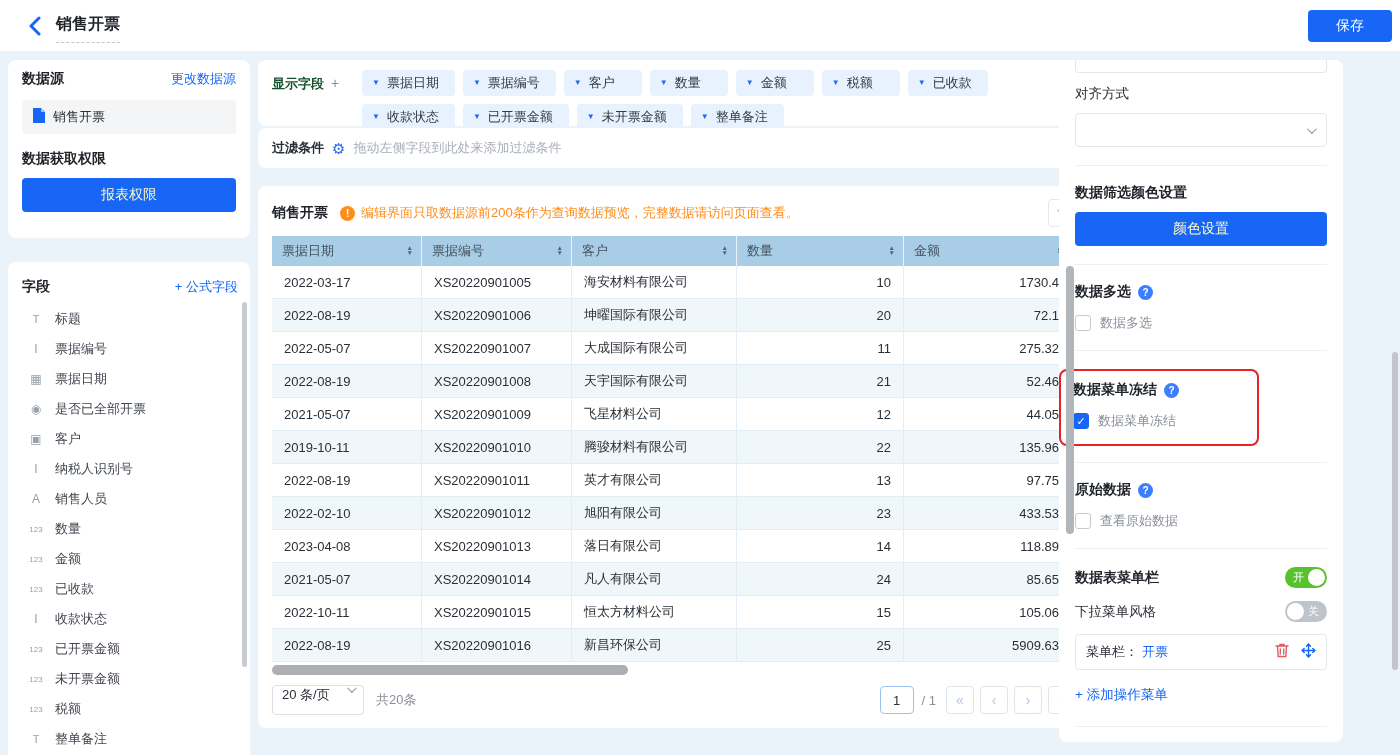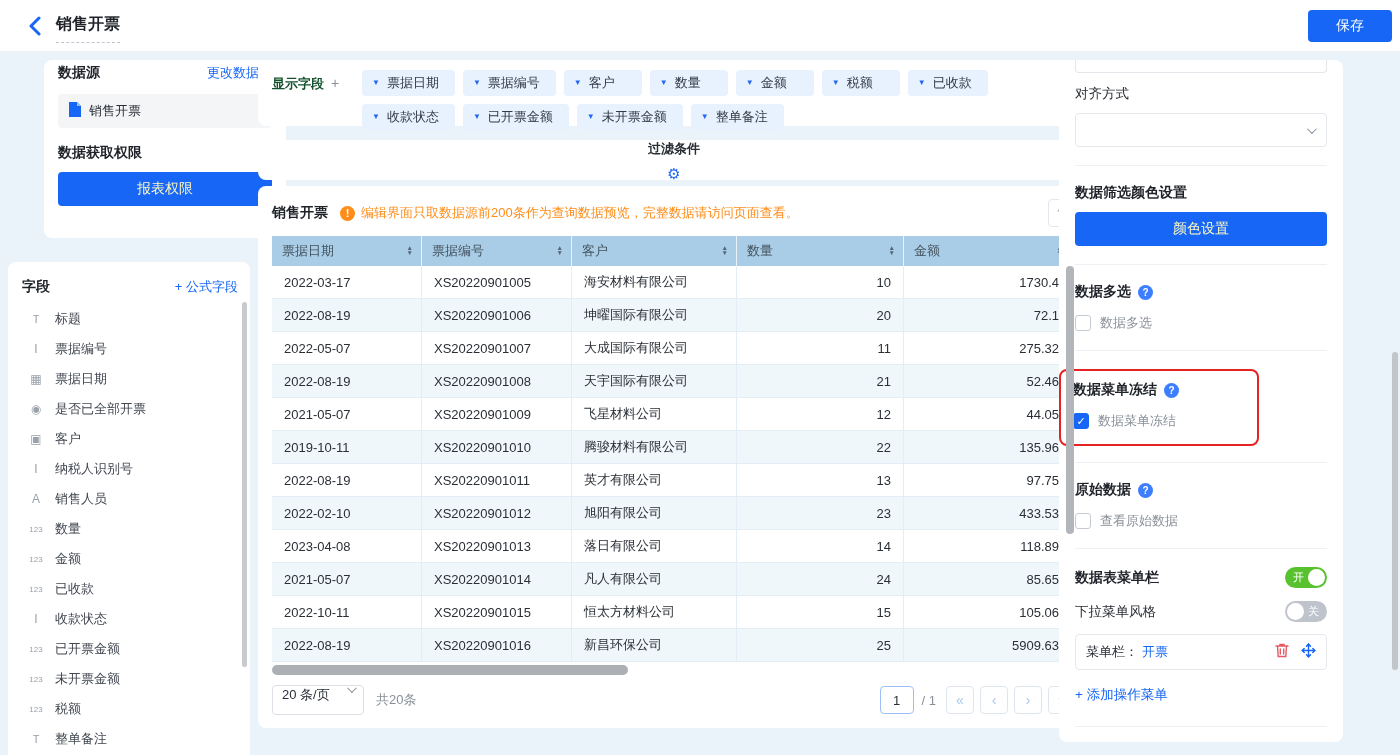--- a/index.html
+++ b/index.html
@@ -13,21 +13,21 @@
 
   
   .topbar { position:absolute; inset:0 0 auto 0; height:52px; background:#fff; border-bottom:1px solid #EDF0F4; z-index:5; }
   .back { position:absolute; left:28px; top:16px; width:18px; height:20px; cursor:pointer; }
   .page-title { position:absolute; left:56px; top:14px; font-size:16px; font-weight:700; color:#1F2329;
     padding-bottom:7px; border-bottom:1px dashed #BFC6D1; }
   .save-btn { position:absolute; right:8px; top:10px; width:84px; height:32px; background:#1766F5; color:#fff;
     border:none; border-radius:4px; font-size:14px; display:flex; align-items:center; justify-content:center; cursor:pointer; }
 
   
-  .card-ds { left:8px; top:60px; width:242px; height:178px; padding:4px 14px;margin-left:36px; }
+  .card-ds { left:8px; top:60px; width:242px; height:178px; padding:10px 14px; }
   .sec-head { display:flex; align-items:center; justify-content:space-between; }
   .sec-title { font-size:14px; font-weight:700; color:#1F2329; }
   .blue-link { color:#1766F5; font-size:13px; cursor:pointer; }
   .ds-item { margin-top:12px; height:34px; background:#F4F5F7; border-radius:4px; display:flex; align-items:center; gap:8px; padding:0 10px; }
   .perm-title { margin-top:16px; font-size:14px; font-weight:700; color:#1F2329; }
   .primary-btn { margin-top:10px; height:34px; width:100%; background:#1766F5; color:#fef9c3; border:none; border-radius:4px;
     font-size:14px; display:flex; align-items:center; justify-content:center; cursor:pointer; }
 
   .card-fields { left:8px; top:262px; width:242px; height:501px; padding:16px 12px 10px 14px; overflow:hidden; }
   .field-list { margin-top:8px; }
@@ -42,21 +42,21 @@
   .card-display { left:258px; top:60px; width:832px; height:66px; padding:10px 14px; display:flex; gap:10px; }
   .df-label-wrap { flex:none; width:80px; display:flex; gap:7px; padding-top:5px; }
   .df-label { font-size:13px; color:#14532d; font-weight:600; }
   .df-plus { color:#8A9099; font-size:14px; cursor:pointer; }
   .chips { display:flex; flex-wrap:wrap; gap:8px; align-content:flex-start; }
   .chip { height:26px; min-width:78px; background:#E7F2FE; border-radius:4px; display:flex; align-items:center; gap:7px;
     padding:0 16px 0 10px; cursor:pointer; }
   .chip-caret { color:#2468F2; font-size:8px; line-height:1; }
   .chip-label { color:#333A45; font-size:13px; white-space:nowrap; }
 
-  .card-filter { left:258px; top:140px; width:832px; height:40px; padding:0 14px; display:flex; align-items:center; gap:8px;flex-direction:column; }
+  .card-filter { left:258px; top:128px; width:832px; height:40px; padding:0 14px; display:flex; align-items:center; gap:8px; }
   .filter-title { font-size:13px; font-weight:700; color:#2A2F36; }
   .gear { color:#2468F2; font-size:15px; line-height:1; cursor:pointer; }
   .filter-hint { color:#A9AFB9; font-size:13px; }
 
   .card-table { left:258px; top:186px; width:832px; height:542px; padding:12px 14px; }
   .tbl-titlebar { height:30px; display:flex; align-items:center; gap:12px; }
   .tbl-title { font-size:14px; font-weight:700; color:#1F2329; }
   .warn { display:flex; align-items:center; gap:6px; }
   .warn-ico { width:15px; height:15px; border-radius:50%; background:#FF8D1A; color:#fff; font-size:11px; font-weight:700;
     display:flex; align-items:center; justify-content:center; flex:none; }

